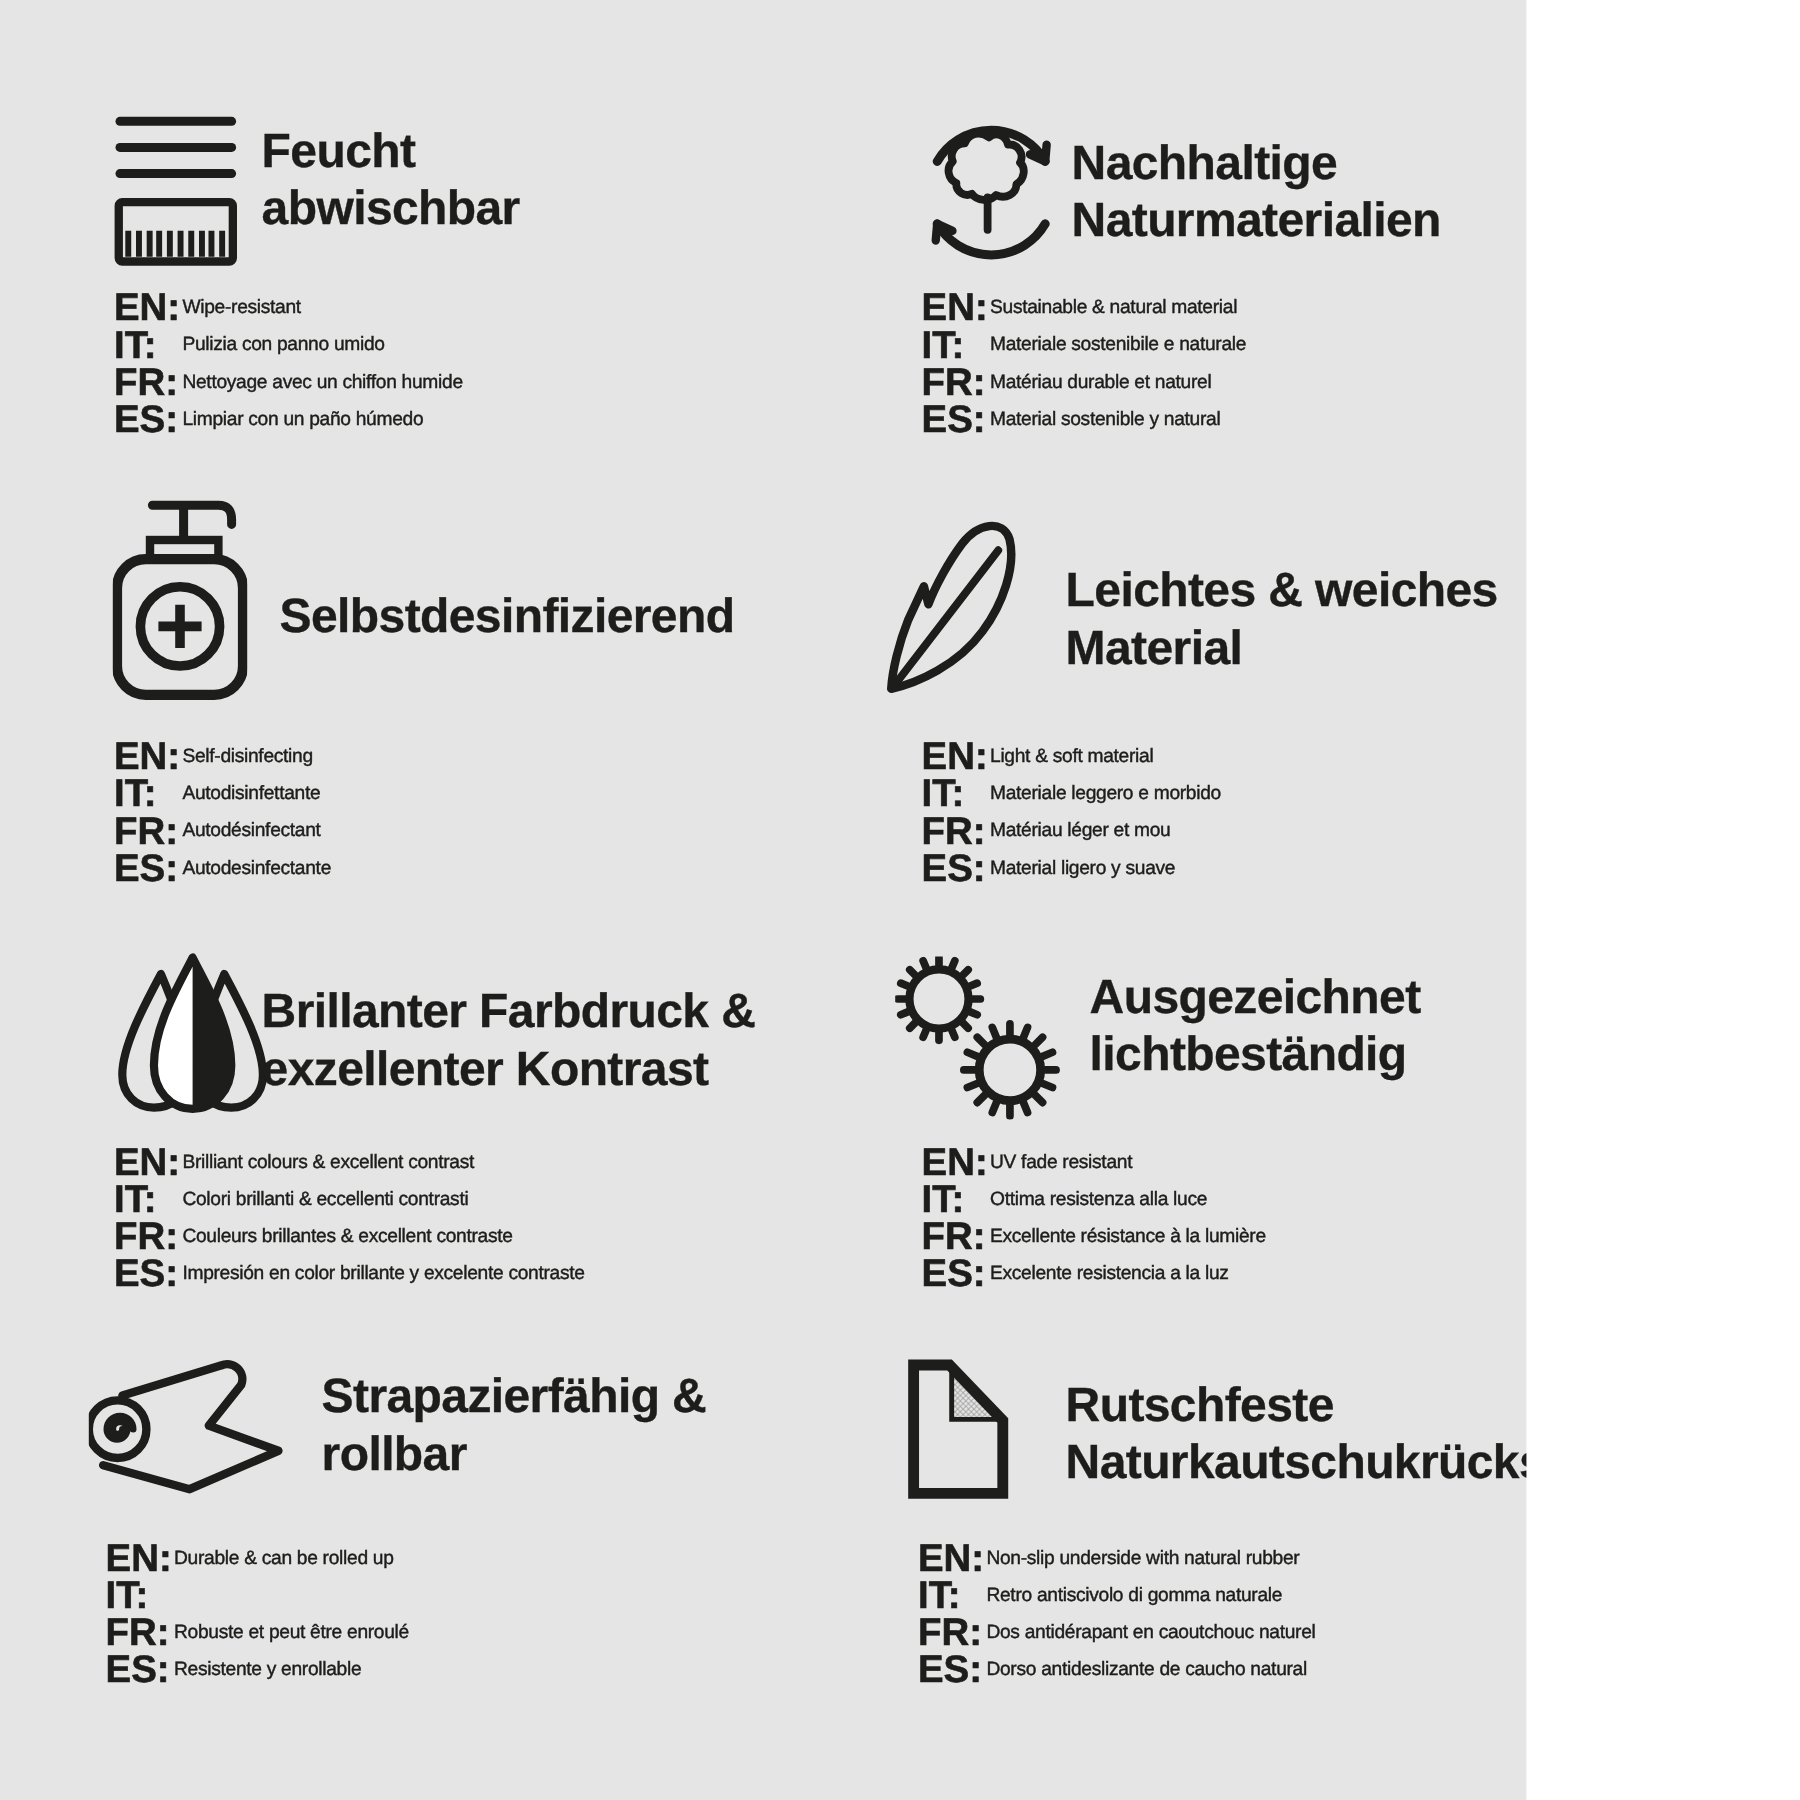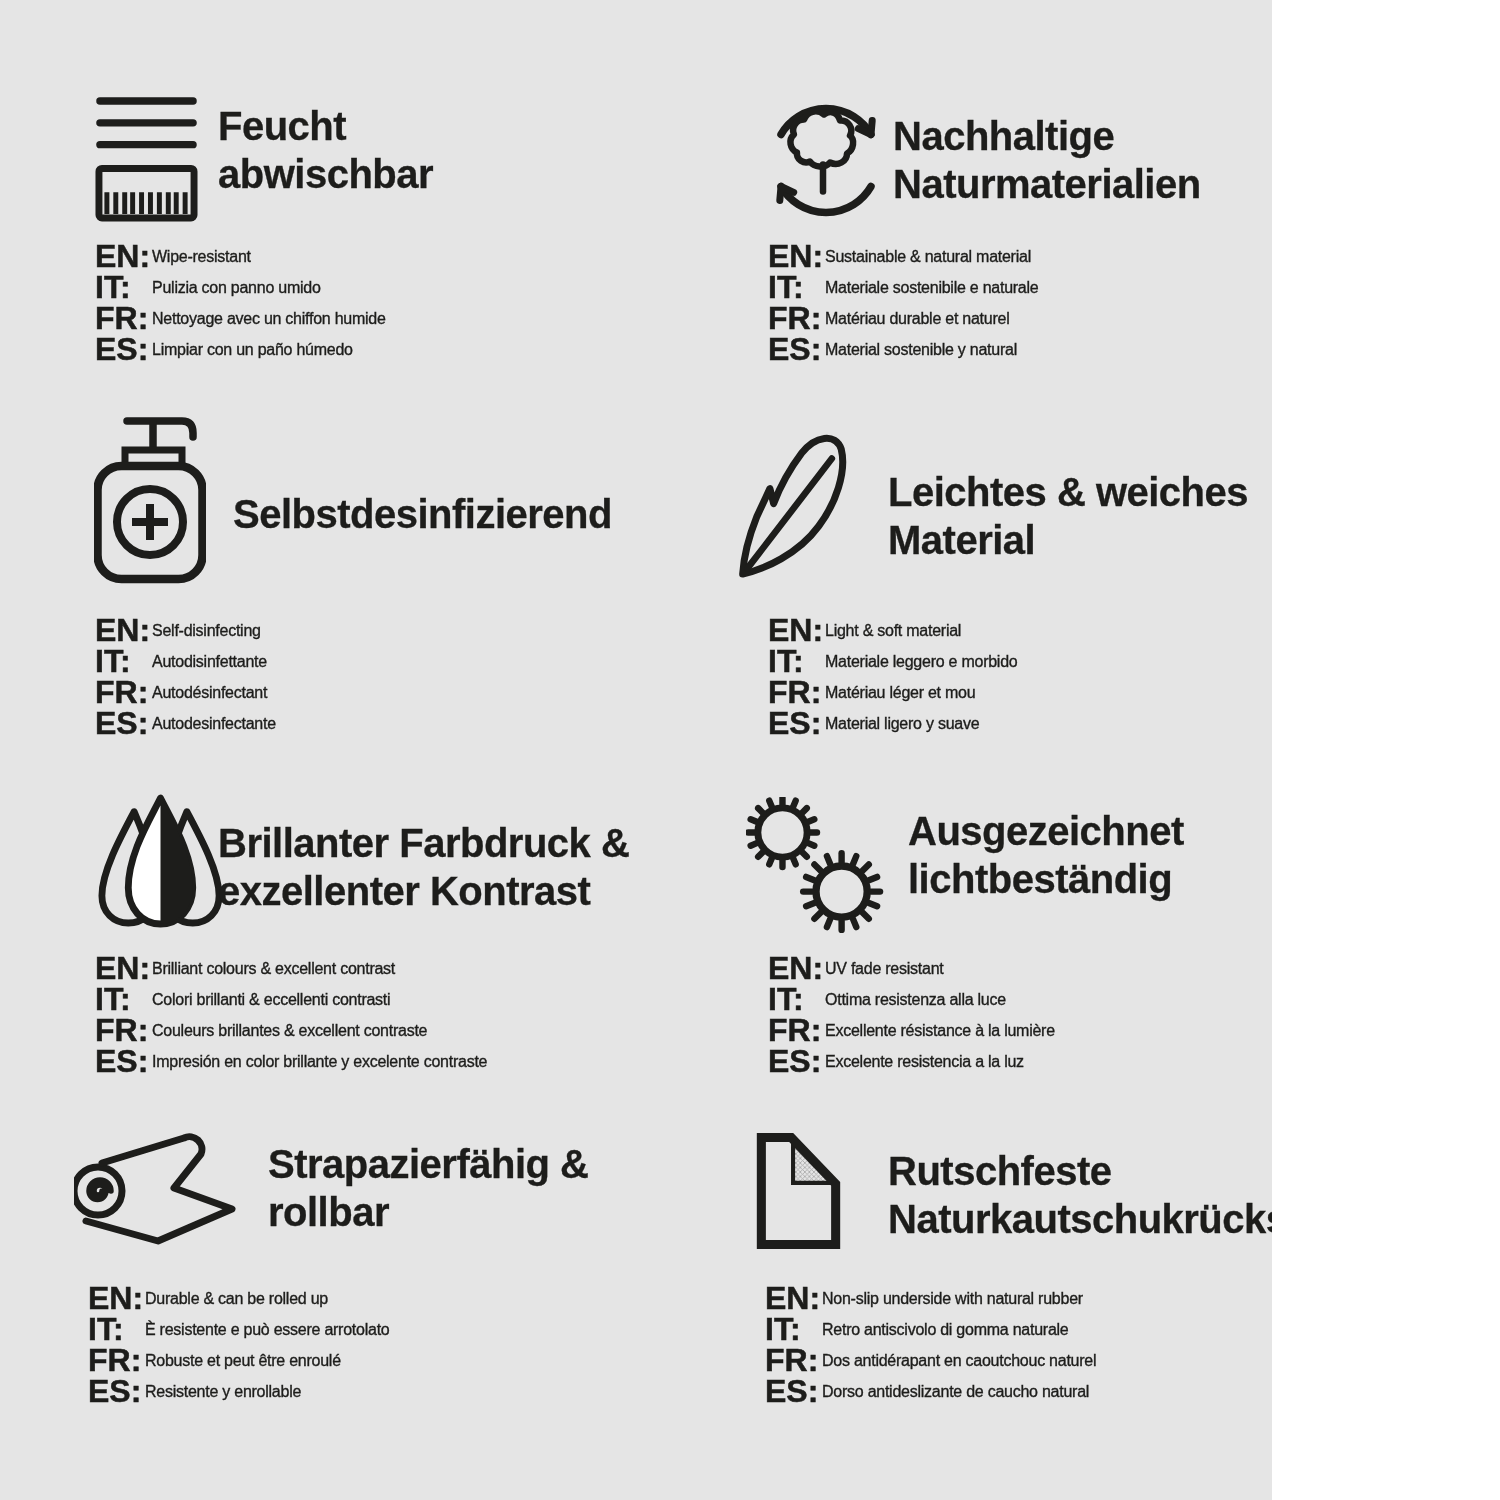--- a/index.html
+++ b/index.html
@@ -271,21 +271,20 @@
     </svg>
     <h2 class="title" style="left:248px;top:1140px;margin-left:20px;">Strapazierfähig &amp;
 rollbar</h2>
     <div class="trans" style="left:88px;top:1283px;">
       <div class="row">
           <span class="lang">EN:</span>
           <span class="val">Durable &amp; can be rolled up</span>
         </div>
       <div class="row">
           <span class="lang">IT:</span>
-          <span class="val">È resistente e può essere arrotolato</span>
         </div>
       <div class="row">
           <span class="lang">FR:</span>
           <span class="val">Robuste et peut être enroulé</span>
         </div>
       <div class="row">
           <span class="lang">ES:</span>
           <span class="val">Resistente y enrollable</span>
         </div>
     </div>

